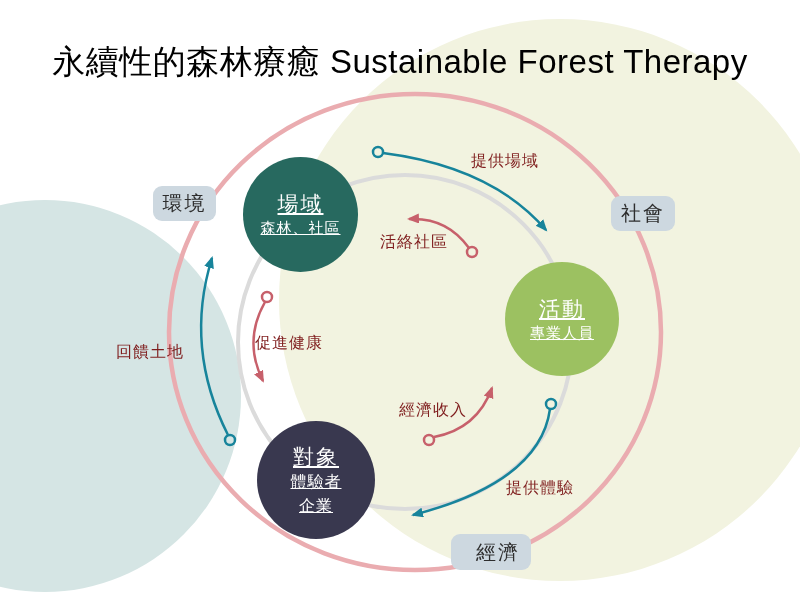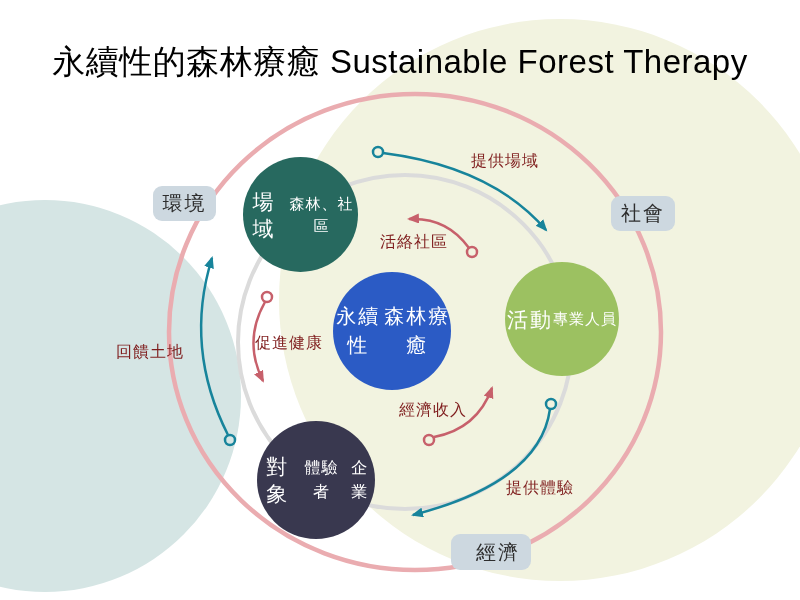--- a/index.html
+++ b/index.html
@@ -6,22 +6,22 @@
   .canvas{
     position:relative;width:800px;height:600px;overflow:hidden;background:#ffffff;
     font-family:"Liberation Sans","DejaVu Sans",sans-serif;
   }
   .bg-layer{position:absolute;left:0;top:0;width:800px;height:600px;}
   .title{
     position:absolute;left:0;top:40px;width:800px;text-align:center;
     font-size:33px;font-weight:300;letter-spacing:.5px;color:#000000;white-space:nowrap;
   }
   .node{
-    position:absolute;border-radius:50%;display:flex;flex-direction:row;
-    align-items:center;justify-content:center;color:#ffffff;text-align:center;
+    position:absolute;border-radius:50%;display:flex;flex-direction:column;
+    align-items:center;justify-content:center;color:#ffffff;text-align:center;text-decoration:underline;
   }
   .node .main{font-size:21px;letter-spacing:2px;line-height:27px;}
   .node .sub{font-size:15px;letter-spacing:1px;line-height:22px;}
   .node-venue{left:243px;top:157px;width:115px;height:115px;background:#27695f;}
   .node-activity{left:505px;top:262px;width:114px;height:114px;background:#9cc161;}
   .node-audience{left:257px;top:421px;width:118px;height:118px;background:#39384f;}
   .node-audience .sub{font-size:16px;line-height:24px;}
   .node-center{left:333px;top:272px;width:118px;height:118px;background:#2b5bc5;}
   .node-center .main{font-size:20px;line-height:29px;letter-spacing:2px;}
   .pill{
@@ -105,24 +105,20 @@
     <div class="main">活動</div>
     <div class="sub">專業人員</div>
   </div>
 
   <div class="node node-audience">
     <div class="main">對象</div>
     <div class="sub">體驗者</div>
     <div class="sub">企業</div>
   </div>
 
-  <div class="node node-center">
-    <div class="main">永續性</div>
-    <div class="main">森林療癒</div>
-  </div>
 
   <div class="pill pill-environment">環境</div>
   <div class="pill pill-society">社會</div>
   <div class="pill pill-economy">經濟</div>
 
   <div class="alabel al-provide-venue">提供場域</div>
   <div class="alabel al-activate-community">活絡社區</div>
   <div class="alabel al-promote-health">促進健康</div>
   <div class="alabel al-give-back-land">回饋土地</div>
   <div class="alabel al-economic-income">經濟收入</div>

